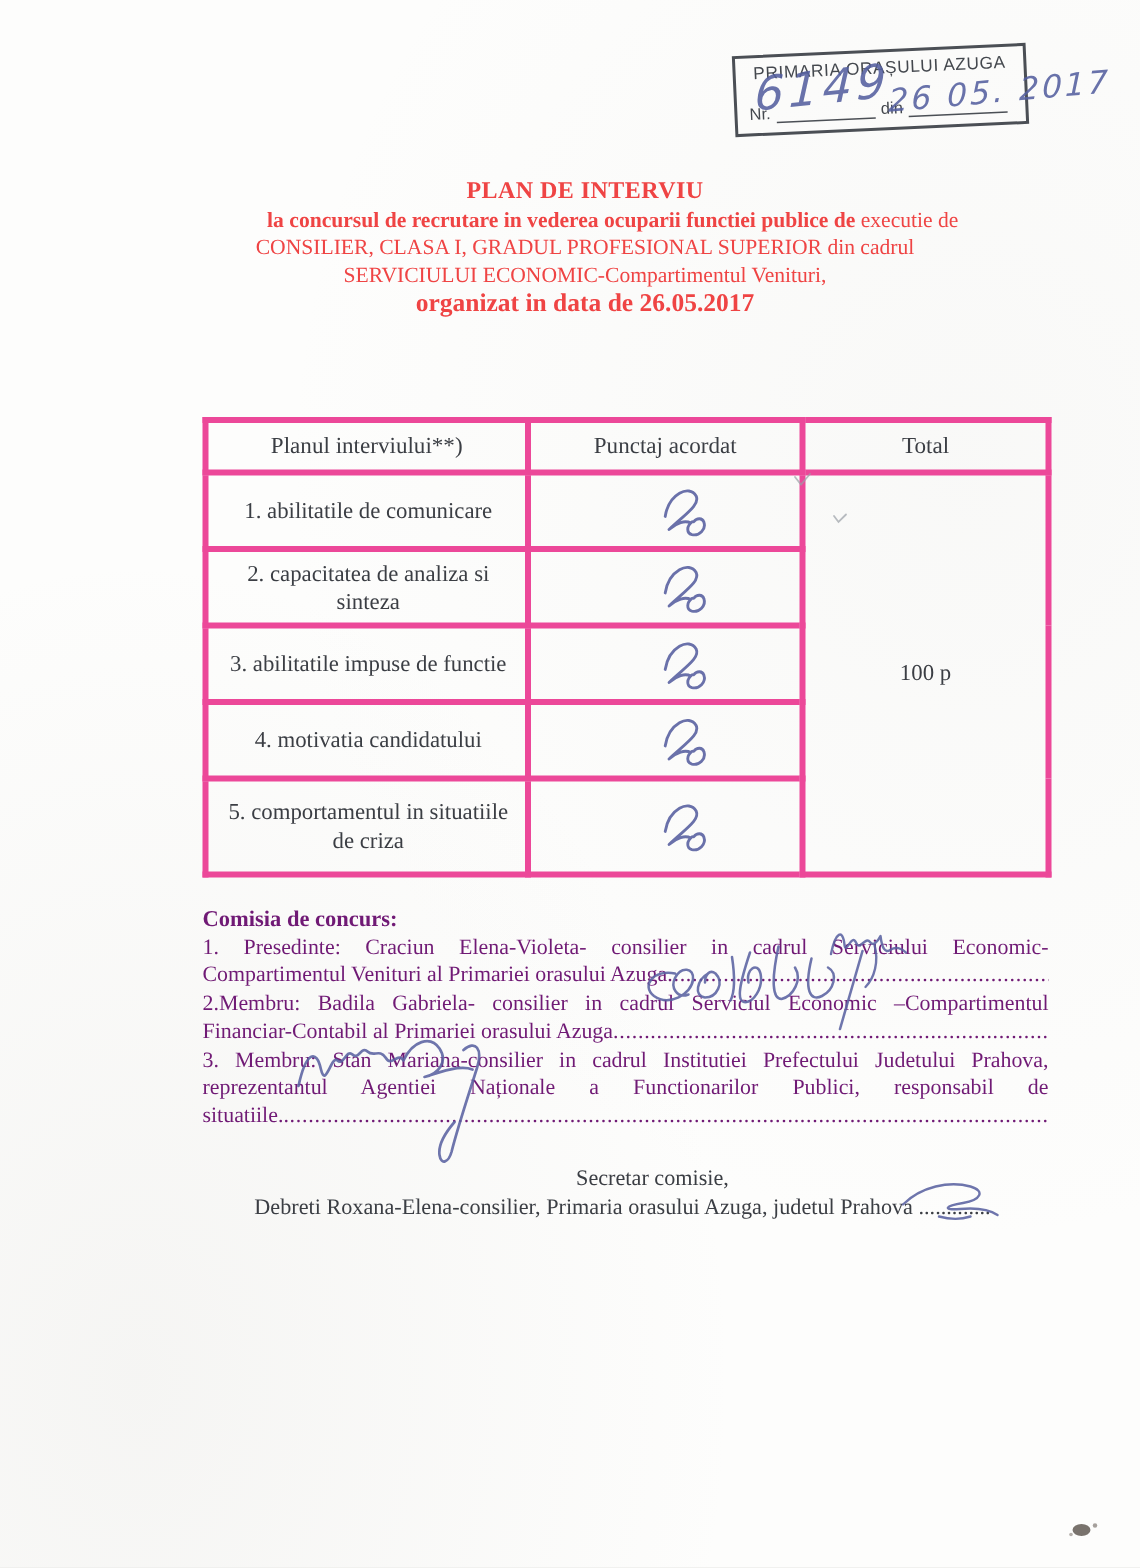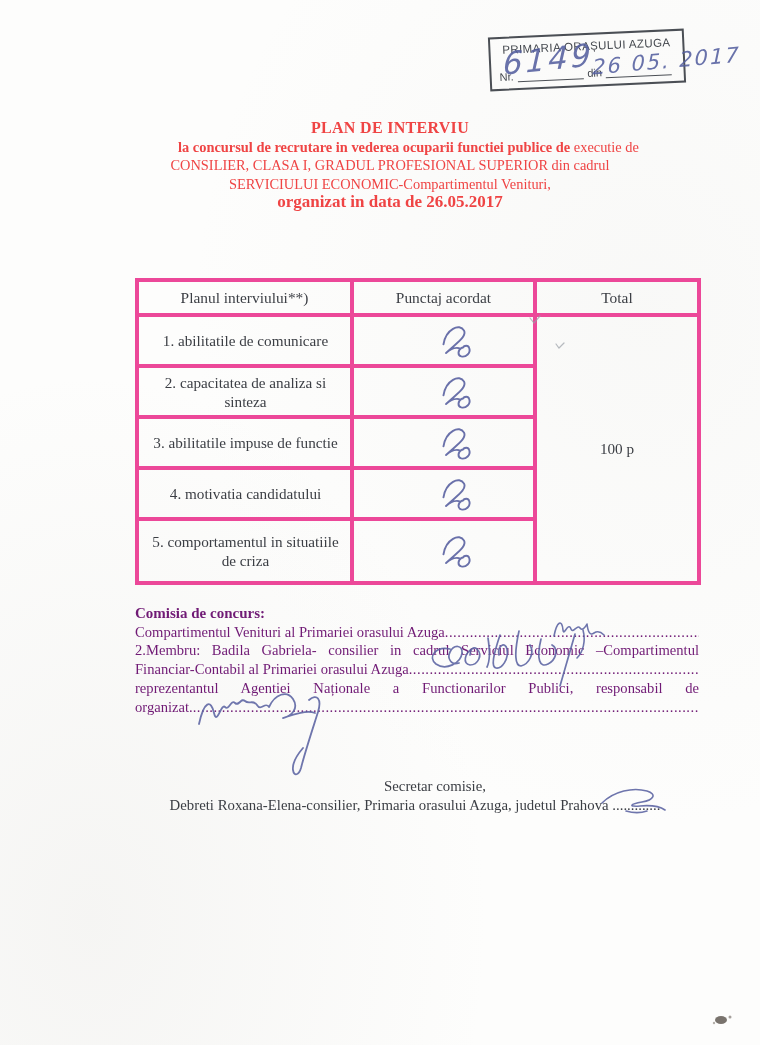--- a/index.html
+++ b/index.html
@@ -156,32 +156,34 @@
           <svg class="hw20" width="44" height="46" viewBox="0 0 44 48">
               <path d="M7 29 C9 13 23 6 28 14 C31 20 22 26 10 38 C15 33 21 31 25 33 M26 32 C22 35 22 40 26 41 C31 42 36 37 34 32 C33 29 29 29 27 32"></path>
             </svg>
         </td>
       </tr>
     </tbody>
   </table>
 
   <div class="commission">
     <div class="c-head">Comisia de concurs:</div>
+    <div class="c-just">1. Presedinte: Craciun Elena-Violeta- consilier in cadrul Serviciului Economic-</div>
     <div class="c-fill">
         <span class="txt">Compartimentul Venituri al Primariei orasului Azuga</span>
         <span class="dotfill">..........................................................................................................................</span>
       </div>
     <div class="c-just">2.Membru: Badila Gabriela- consilier in cadrul Serviciul Economic –Compartimentul</div>
     <div class="c-fill">
         <span class="txt">Financiar-Contabil al Primariei orasului Azuga </span>
         <span class="dotfill">..........................................................................................................................</span>
       </div>
+    <div class="c-just">3. Membru: Stan Mariana-consilier in cadrul Institutiei Prefectului Judetului Prahova,</div>
     <div class="c-just">reprezentantul Agentiei Naționale a Functionarilor Publici, responsabil de</div>
     <div class="c-fill">
-        <span class="txt">organizat.</span>
+        <span class="txt">situatiile.</span>
         <span class="dotfill">........................................................................................................................................................</span>
       </div>
   </div>
 
   <div class="secretary">
     <div class="s1">Secretar comisie,</div>
     <div class="s2">Debreti Roxana-Elena-consilier, Primaria orasului Azuga, judetul Prahova  .............</div>
   </div>
 
   <svg class="overlay" width="760" height="1045" viewBox="0 0 760 1045">

